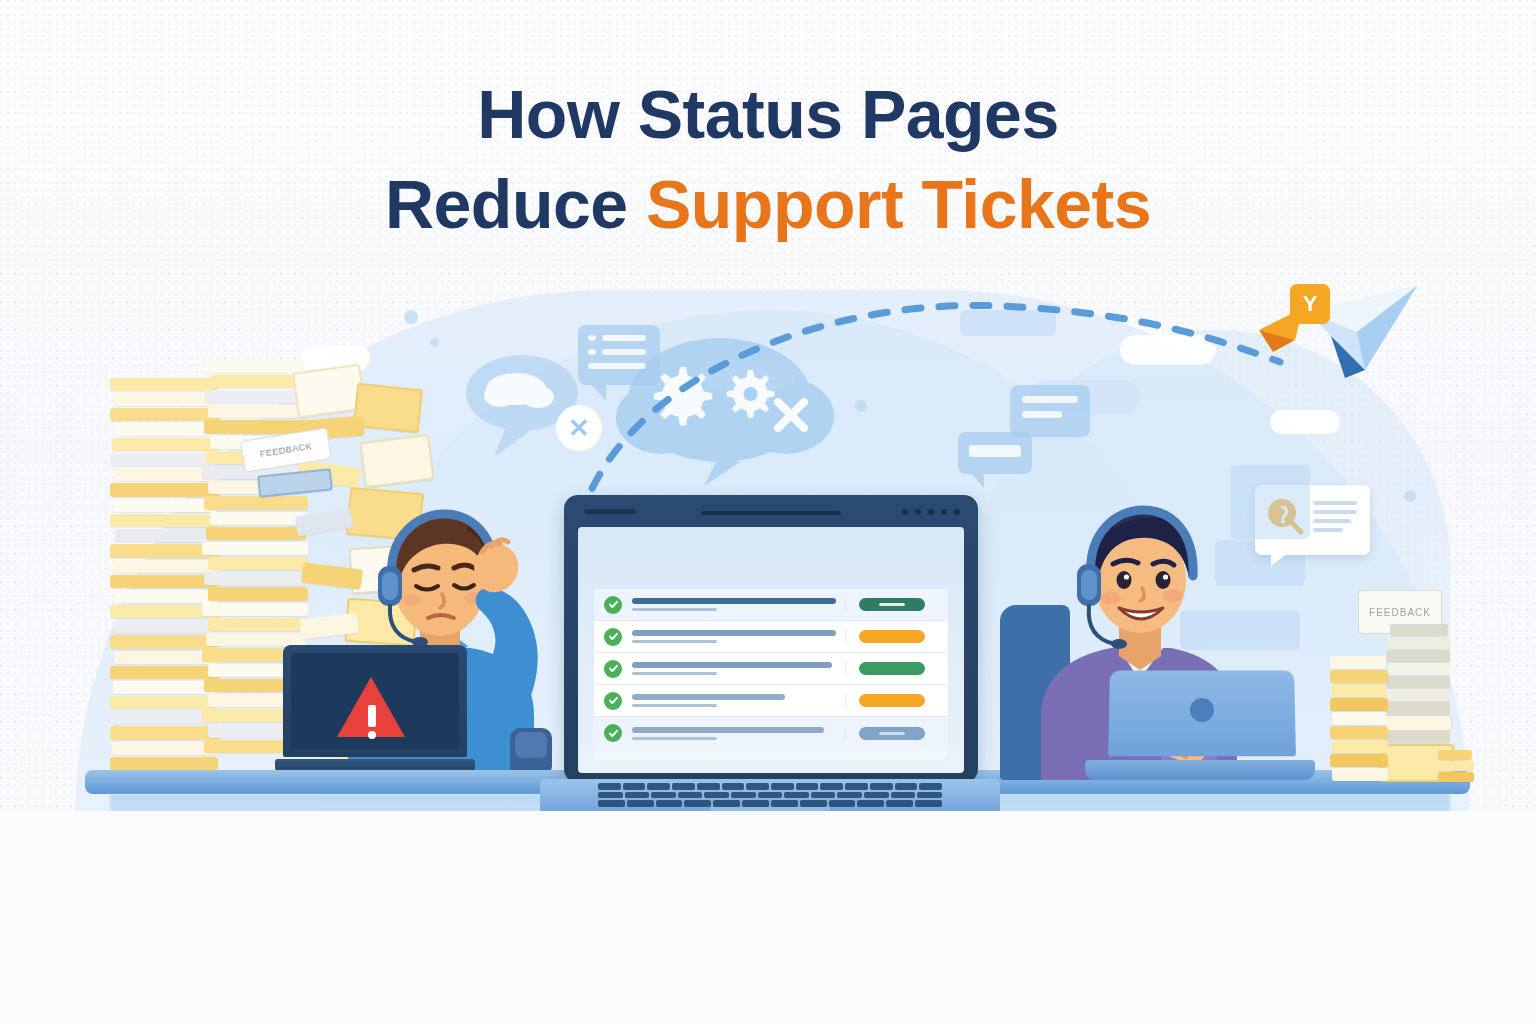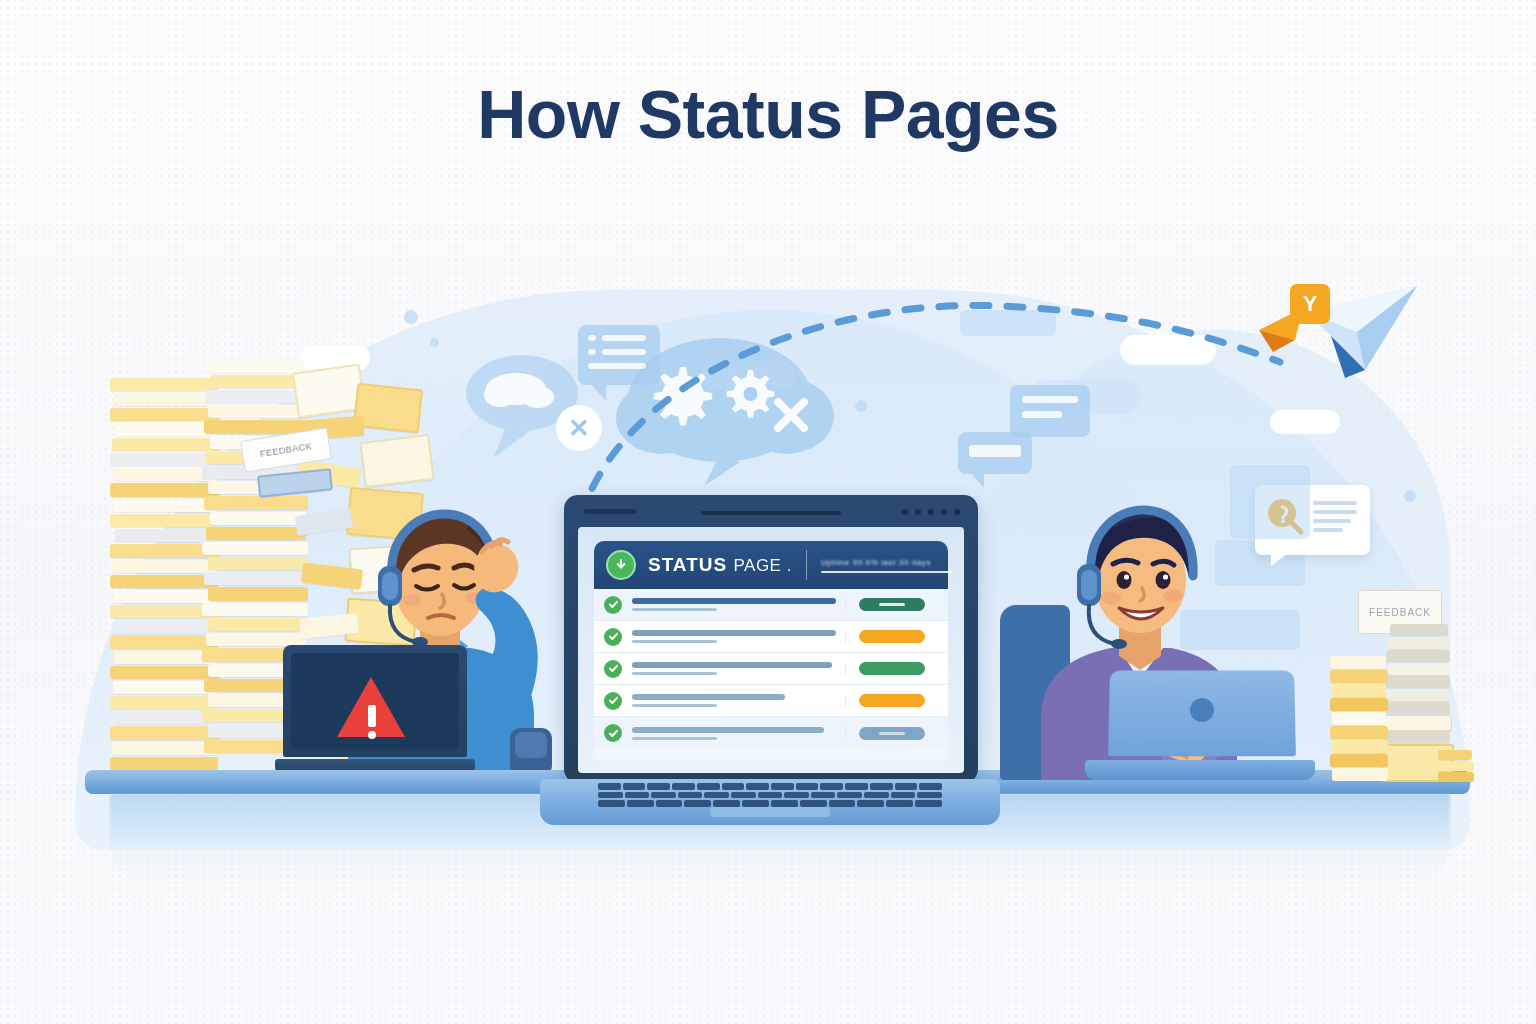--- a/index.html
+++ b/index.html
@@ -1,21 +1,21 @@
 <!DOCTYPE html>
 <html><head>
 <meta charset="utf-8">
 <style>
   html,body{margin:0;padding:0;}
   body{
     width:1536px;height:1024px;overflow:hidden;
     background:#fbfbfd;
     font-family:"Liberation Sans", sans-serif;
   }
-  #stage{position:relative;width:1536px;height:1024px;overflow:hidden;
+  #stage{position:relative;width:1536px;height:811px;overflow:hidden;
     background:
       radial-gradient(circle at 1px 1px, rgba(160,175,200,.13) 1px, transparent 1.6px) 0 0/7px 7px,
       linear-gradient(180deg,#fdfdfe 0%,#f7f8fb 55%,#f9fafc 100%);
   }
 
   
   .title-wrap{position:absolute;left:0;right:0;top:80px;text-align:center;z-index:40;}
   .title-line{
     font-weight:700;letter-spacing:-0.5px;line-height:1.0;
     font-size:68px;color:#1f3864;white-space:nowrap;
@@ -188,20 +188,21 @@
 
   .chatblock{position:absolute;background:#bcd9f4;border-radius:6px;opacity:.55;}
 </style>
 </head>
 <body>
 
 <div id="stage">
 
   <div class="title-wrap">
     <div class="title-line l1">How Status Pages</div>
+    <div class="title-line l2"><span>Reduce </span><span class="accent">Support Tickets</span></div>
   </div>
 
   <div class="scene">
 
     <div class="dome"></div>
     <div class="dome2"></div>
     <div class="dome3"></div>
 
     <div class="cloud" style="left:300px;top:95px;width:70px;height:26px;">
     </div>
@@ -441,33 +442,20 @@
         <div class="bezel-dot-row">
           <span class="bezel-dot"></span>
             <span class="bezel-dot"></span>
             <span class="bezel-dot"></span>
             <span class="bezel-dot"></span>
             <span class="bezel-dot"></span>
         </div>
 
         <div class="screen">
 
-          <div class="sp-header">
-            <div class="sp-logo">
-              <svg width="14" height="14" viewBox="0 0 14 14">
-                <path d="M7 2 L7 9 M3.6 6 L7 9.6 L10.4 6" stroke="#ffffff" stroke-width="2" fill="none" stroke-linecap="round" stroke-linejoin="round"></path>
-              </svg>
-            </div>
-            <div class="sp-title"><span>STATUS</span> <span class="light">PAGE .</span></div>
-            <div class="sp-divider"></div>
-            <div class="sp-meta">
-              <span class="txt">Uptime 99.9% last 30 days</span>
-              <span class="rule"></span>
-            </div>
-          </div>
 
           <div class="sp-body">
 
             <div class="sp-row shade">
               <span class="check">
                   <svg width="11" height="11" viewBox="0 0 11 11">
                     <path d="M2 5.6 L4.3 8 L9 2.8" stroke="#fff" stroke-width="2" fill="none" stroke-linecap="round" stroke-linejoin="round"></path>
                   </svg>
                 </span>
               <span class="sp-lines">

